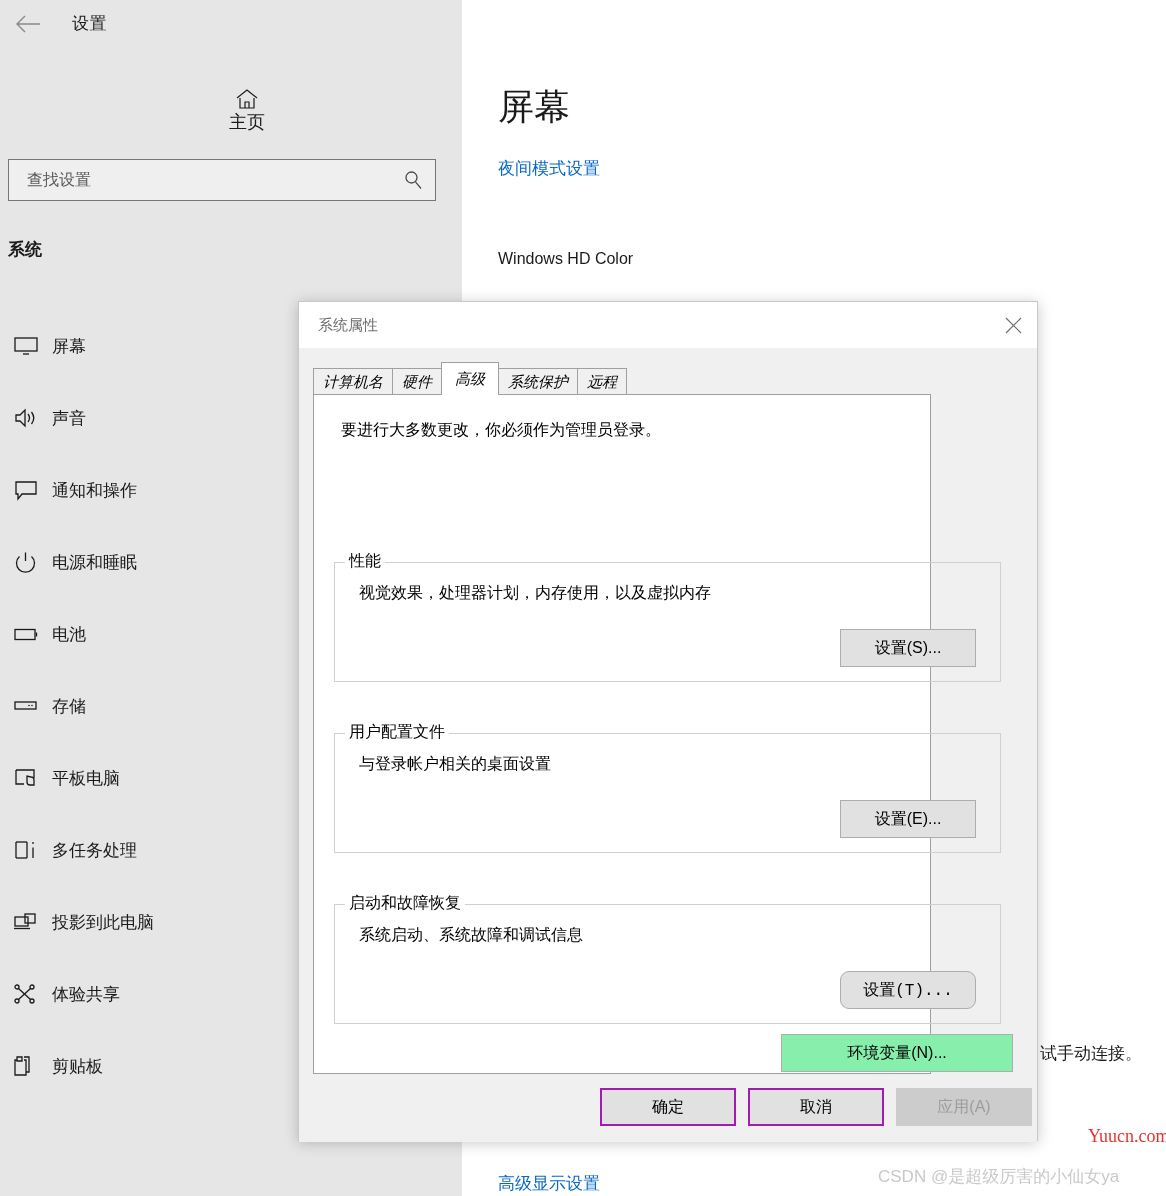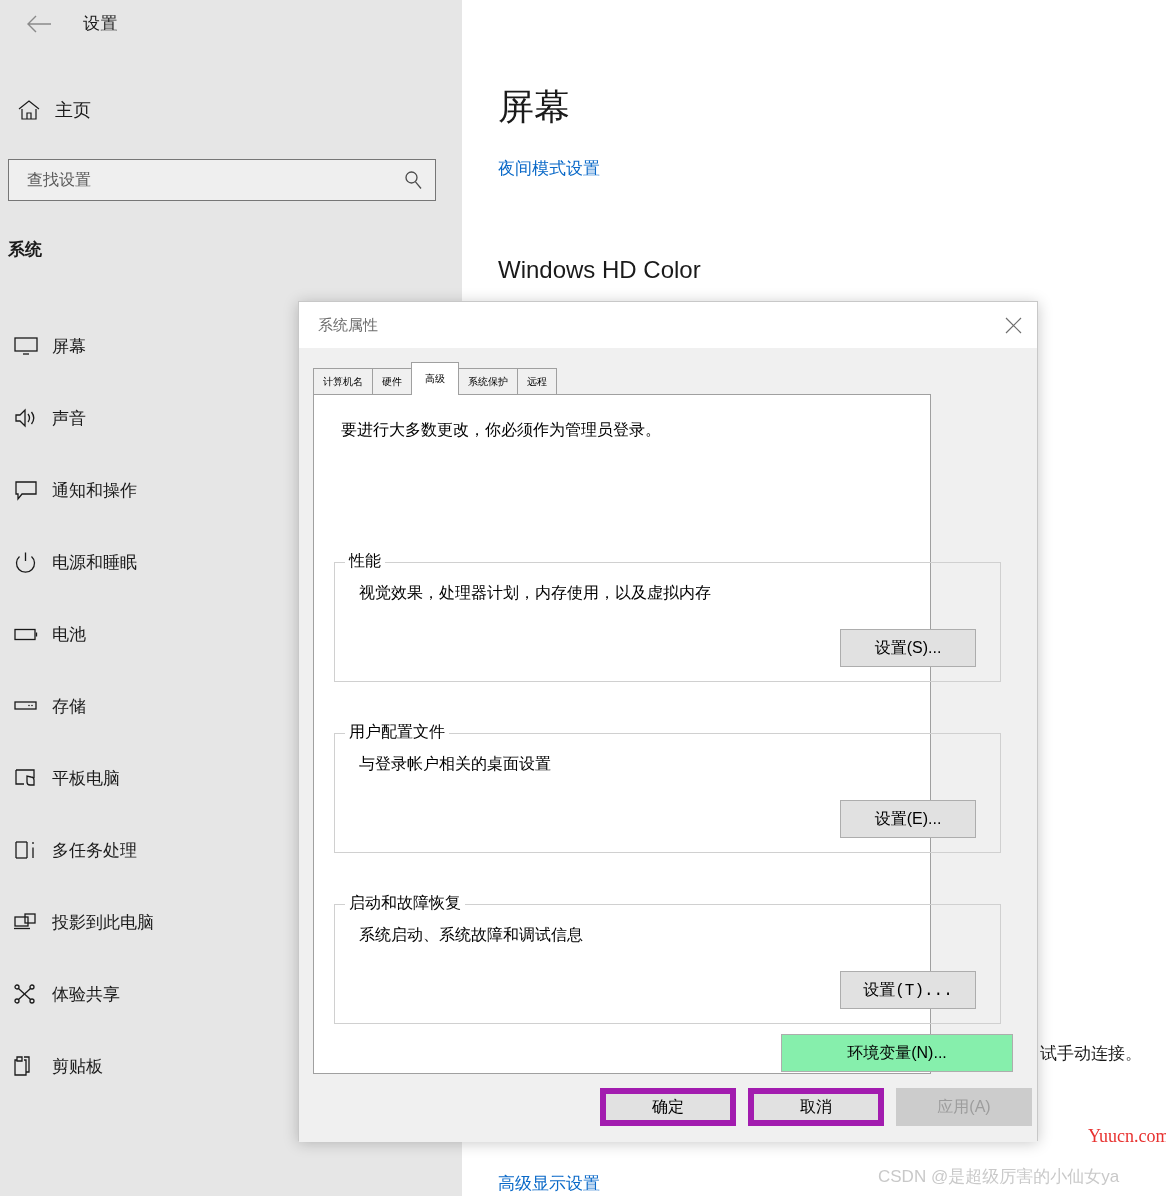--- a/index.html
+++ b/index.html
@@ -26,21 +26,21 @@
     position: absolute;
     left: 0; top: 0;
     width: 462px;
     height: 1196px;
     background: #e6e6e6;
     overflow: hidden;
   }
 
   #titlebar {
     position: absolute;
-    left: 11px; top: 0;
+    left: 0; top: 0;
     width: 462px;
     height: 48px;
   }
   #back-button {
     position: absolute;
     left: 8px; top: 6px;
     width: 40px; height: 36px;
     display: flex; align-items: center; justify-content: center;
     cursor: default;
   }
@@ -48,24 +48,25 @@
   #app-title {
     position: absolute;
     left: 72px; top: 12px;
     font-size: 17px;
     color: #1a1a1a;
     letter-spacing: .5px;
   }
 
   #home-row {
     position: absolute;
-    left: 3px; top: 88px;
+    left: 16px; top: 88px;
     width: 462px; height: 44px;
     display: flex; align-items: center;
     cursor: default;
+    flex-direction: column;
   }
   #home-row .ico {
     width: 52px; display: flex; justify-content: center; align-items: center;
   }
   #home-row .lbl {
     font-size: 18px; color: #1a1a1a;
   }
 
   #search-box {
     position: absolute;
@@ -135,22 +136,22 @@
   }
   #night-link {
     position: absolute;
     left: 36px; top: 157px;
     font-size: 17px;
     color: #0a69c8;
     cursor: default;
   }
   #hdcolor-heading {
     position: absolute;
-    left: 36px; top: 256px;
-    font-size: 24px;
+    left: 36px; top: 250px;
+    font-size: 16px;
     color: #1a1a1a;
   }
   #content-fragment {
     position: absolute;
     left: 578px; top: 1042px;
     font-size: 17px;
     color: #1a1a1a;
     white-space: nowrap;
   }
   #advanced-link {
@@ -206,25 +207,26 @@
     align-items: flex-end;
     height: 32px;
   }
   .tab {
     height: 27px;
     padding: 0 9px;
     box-sizing: border-box;
     background: #f0f0f0;
     border: 1px solid #a0a0a0;
     border-bottom: none;
-    font-size: 10px;
+    font-size: 15px;
     color: #000;
     display: flex; align-items: center;
     margin-right: -1px;
     cursor: default;
+    font-style: italic;
   }
   .tab.active {
     background: #ffffff;
     height: 33px;
     margin-top: -6px;
     position: relative;
     z-index: 3;
     padding: 0 13px;
     border-color: #a0a0a0;
   }
@@ -303,21 +305,21 @@
     position: absolute;
     left: 0; bottom: 0;
     width: 100%;
     height: 68px;
   }
   .footer-btn {
     position: absolute;
     top: 14px;
     width: 136px; height: 38px;
     background: #e1e1e1;
-    border: 6px solid #a21caf;
+    border: 2px solid #a21caf;
     font-family: inherit;
     font-size: 16px;
     color: #000;
     cursor: default;
     box-sizing: border-box;
     padding: 0;
   }
   .footer-btn.disabled {
     background: #cccccc;
     border-color: #cccccc;
@@ -558,21 +560,21 @@
 
       <div class="groupbox" id="gb-profiles">
         <div class="legend">用户配置文件</div>
         <div class="desc">与登录帐户相关的桌面设置</div>
         <button class="gbtn" style="left:505px; top:66px;">设置(E)...</button>
       </div>
 
       <div class="groupbox" id="gb-startup">
         <div class="legend">启动和故障恢复</div>
         <div class="desc">系统启动、系统故障和调试信息</div>
-        <button class="gbtn" style="left:505px; top:66px;">设置(T)...</button>
+        <button class="gbtn" style="left:505px; top:66px;border-radius:9px;">设置(T)...</button>
       </div>
 
       <button id="env-button">环境变量(N)...</button>
     </div>
 
     <div id="dlg-footer">
       <button class="footer-btn" id="btn-ok">确定</button>
       <button class="footer-btn" id="btn-cancel">取消</button>
       <button class="footer-btn disabled" id="btn-apply" disabled="">应用(A)</button>
     </div>

